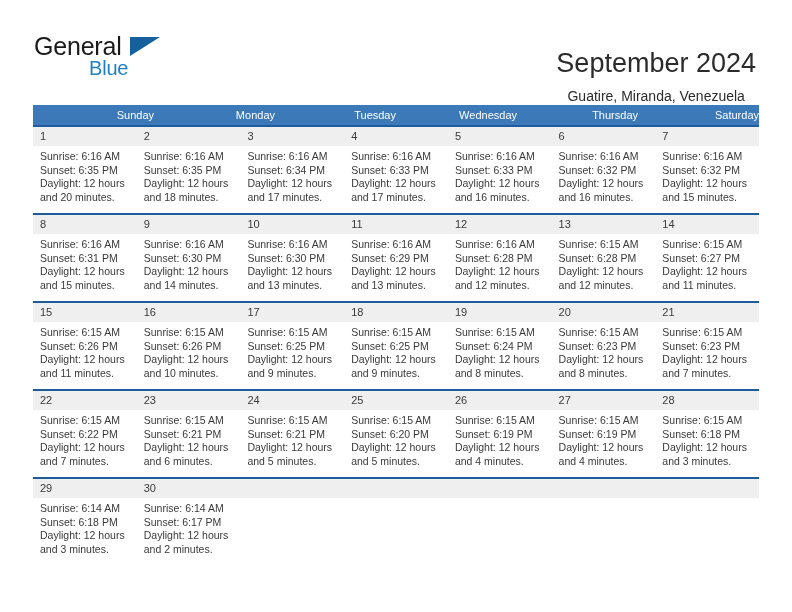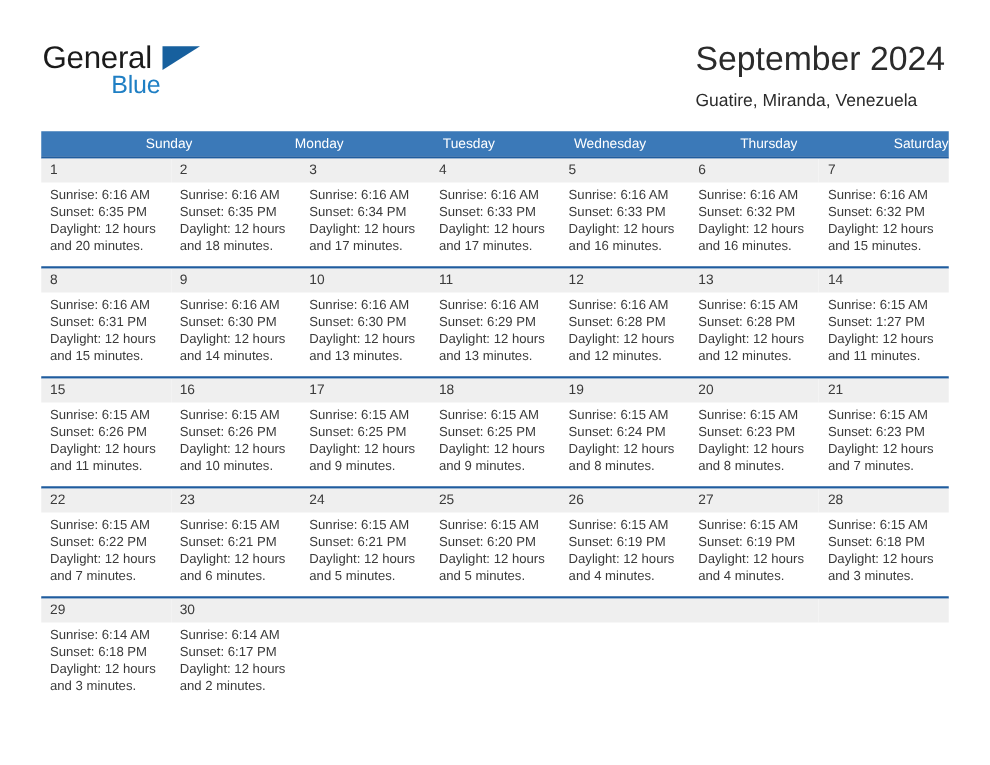--- a/index.html
+++ b/index.html
@@ -61,22 +61,22 @@
     top: 5px;
     width: 0;
     height: 0;
     border-left: 30px solid #17609e;
     border-bottom: 19px solid transparent;
   }
 
   .title-block {
     position: absolute;
     right: 36px;
-    top: 30px;
-    text-align: left;
+    top: 46px;
+    text-align: center;
   }
   .cal-title {
     font-size: 27px;
     color: #2b2b2b;
     line-height: 34px;
     font-weight: normal;
     margin: 0;
     white-space: nowrap;
   }
   .cal-subtitle {
@@ -303,21 +303,21 @@
           <div class="line">Sunrise: 6:15 AM</div>
           <div class="line">Sunset: 6:28 PM</div>
           <div class="line">Daylight: 12 hours</div>
           <div class="line">and 12 minutes.</div>
         </div>
       </div>
       <div class="cell">
         <div class="daynum">14</div>
         <div class="lines">
           <div class="line">Sunrise: 6:15 AM</div>
-          <div class="line">Sunset: 1:27 PM</div>
+          <div class="line">Sunset: 6:27 PM</div>
           <div class="line">Daylight: 12 hours</div>
           <div class="line">and 11 minutes.</div>
         </div>
       </div>
     </div>
     <div class="week-spacer"></div>
 
     <div class="week">
       <div class="cell">
         <div class="daynum">15</div>

